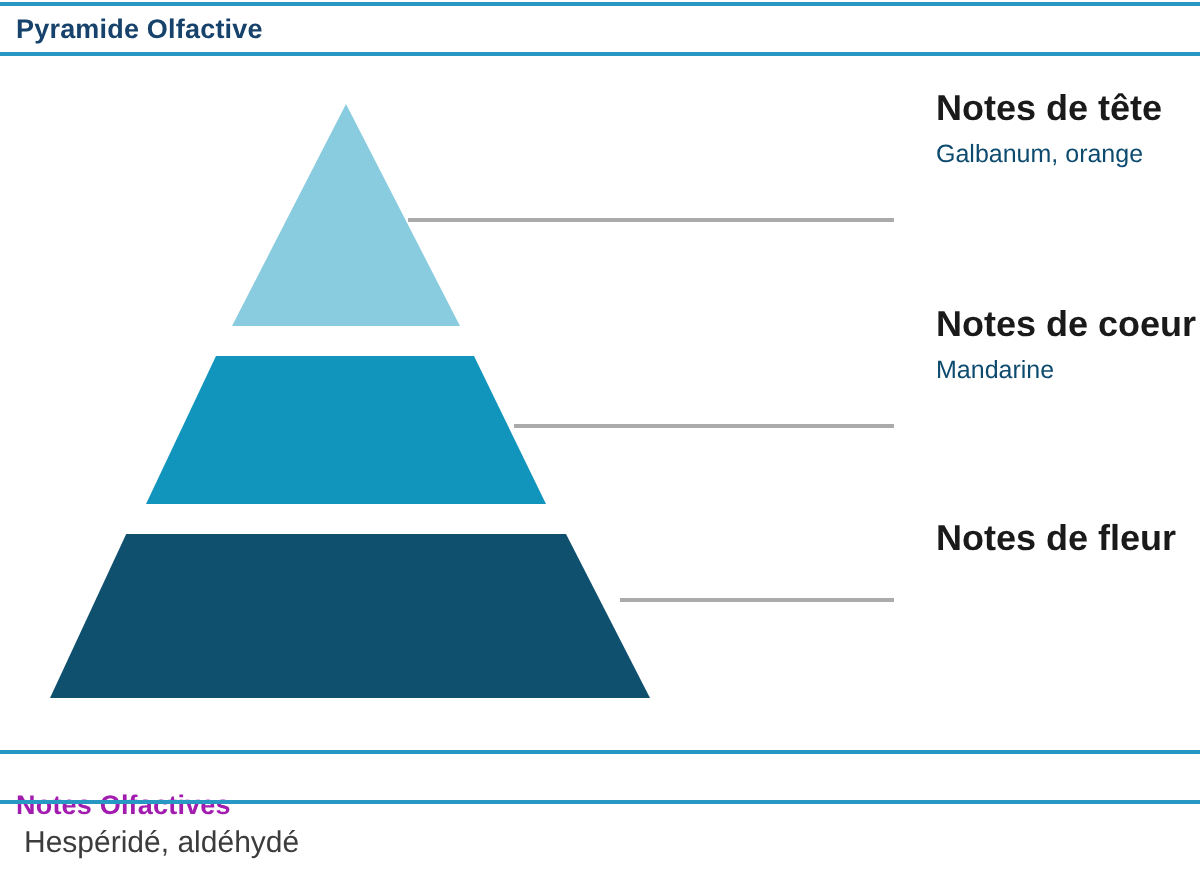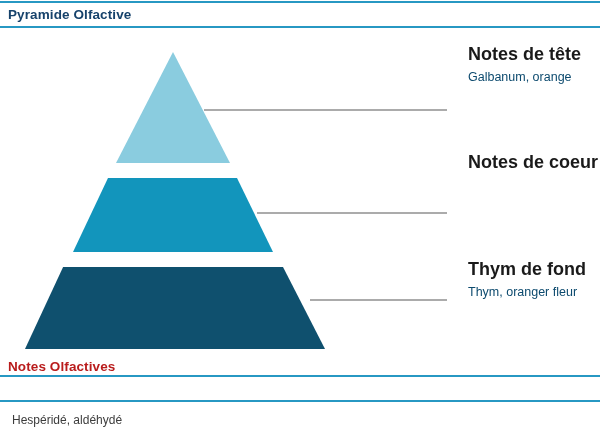--- a/index.html
+++ b/index.html
@@ -59,21 +59,21 @@
   }
   .tier-label .notes {
     font-size: 12.5px;
     color: #0c4a6e;
     white-space: nowrap;
   }
   .body-text {
     position: absolute;
     left: 12px;
     top: 413px;
-    font-size: 12px;
+    font-size: 15px;
     color: #3c3c3c;
   }
 </style>
 </head>
 <body>
 
 <div id="stage">
 
   <div class="accent-line" style="top: 1px; background-color: rgb(39, 152, 195);"></div>
   <div class="section-title" style="top: 7px; color: rgb(22, 66, 107);">Pyramide Olfactive</div>
@@ -87,25 +87,25 @@
     <div class="connector connector-1" style="background-color: rgb(171, 171, 171);"></div>
     <div class="connector connector-2" style="background-color: rgb(171, 171, 171);"></div>
     <div class="connector connector-3" style="background-color: rgb(171, 171, 171);"></div>
 
     <div class="tier-label tier-label-1">
       <div class="name">Notes de tête</div>
       <div class="notes">Galbanum, orange</div>
     </div>
     <div class="tier-label tier-label-2">
       <div class="name">Notes de coeur</div>
+      <div class="notes">Mandarine</div>
     </div>
     <div class="tier-label tier-label-3">
-      <div class="name">Thym de fond</div>
-      <div class="notes">Thym, oranger fleur</div>
+      <div class="name">Notes de fleur</div>
     </div>
   </div>
 
   <div class="accent-line" style="top: 375px; background-color: rgb(39, 152, 195);"></div>
-  <div class="section-title" style="top: 359px; color: #b91c1c;">Notes Olfactives</div>
+  <div class="section-title" style="top: 395px; color: #a21caf;">Notes Olfactives</div>
   <div class="accent-line" style="top: 400px; background-color: rgb(39, 152, 195);"></div>
   <div class="body-text">Hespéridé, aldéhydé</div>
 
 </div>
 
 </body></html>

